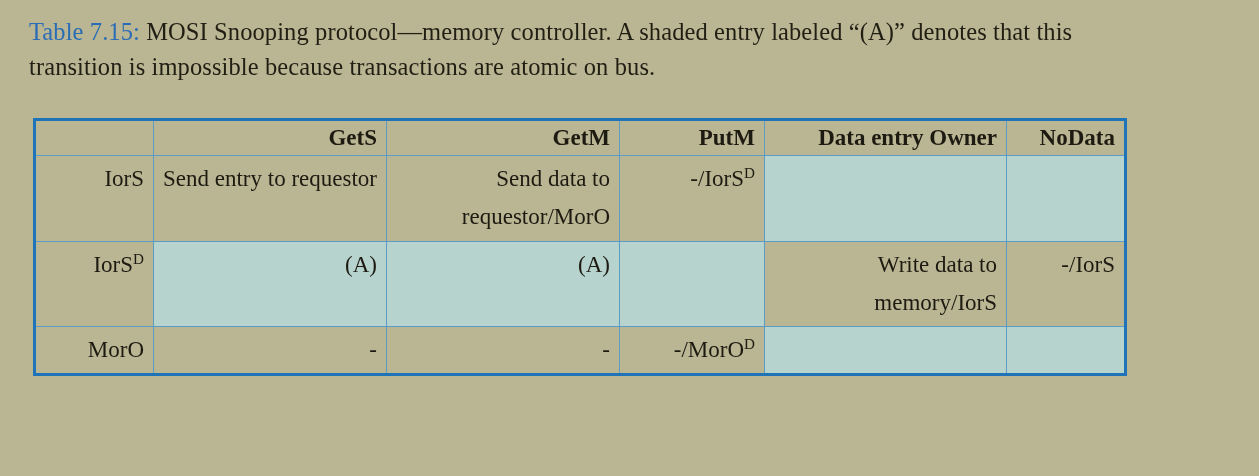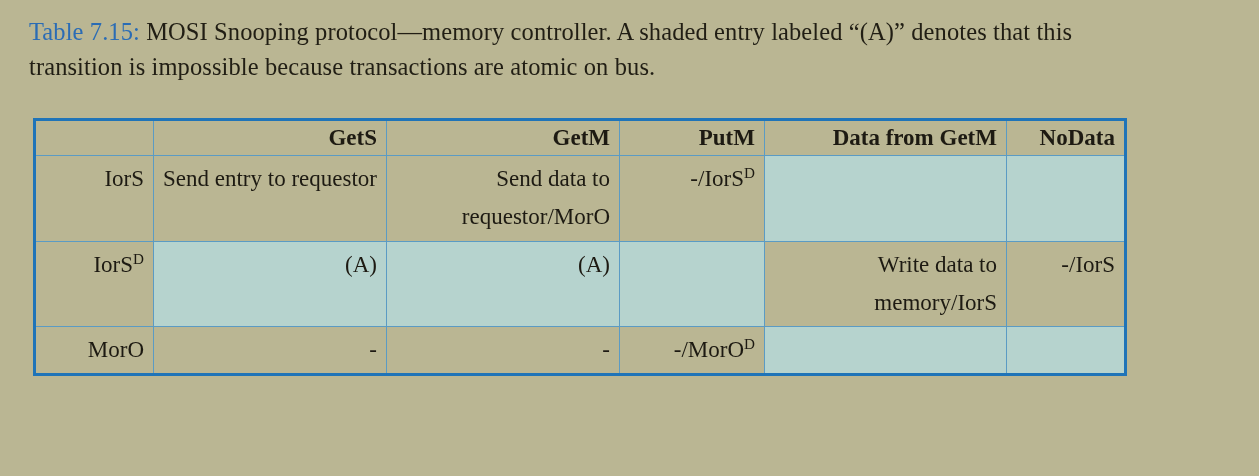--- a/index.html
+++ b/index.html
@@ -108,21 +108,21 @@
           <col class="c3">
           <col class="c4">
           <col class="c5">
       </colgroup>
       <tbody id="tbody">
           <tr class="hdr">
             <td></td>
             <td>GetS</td>
             <td>GetM</td>
             <td>PutM</td>
-            <td>Data from GetM</td>
+            <td>Data entry Owner</td>
             <td>NoData</td>
           </tr>
           <tr class="r-tall">
             <td><span>IorS</span></td>
             <td><span>Send entry to requestor</span></td>
             <td class="b"><span>Send data to requestor/MorO</span></td>
             <td><span>-/IorS</span><sup>D</sup></td>
             <td class="shaded"><span></span></td>
             <td class="shaded"><span></span></td>
           </tr>

